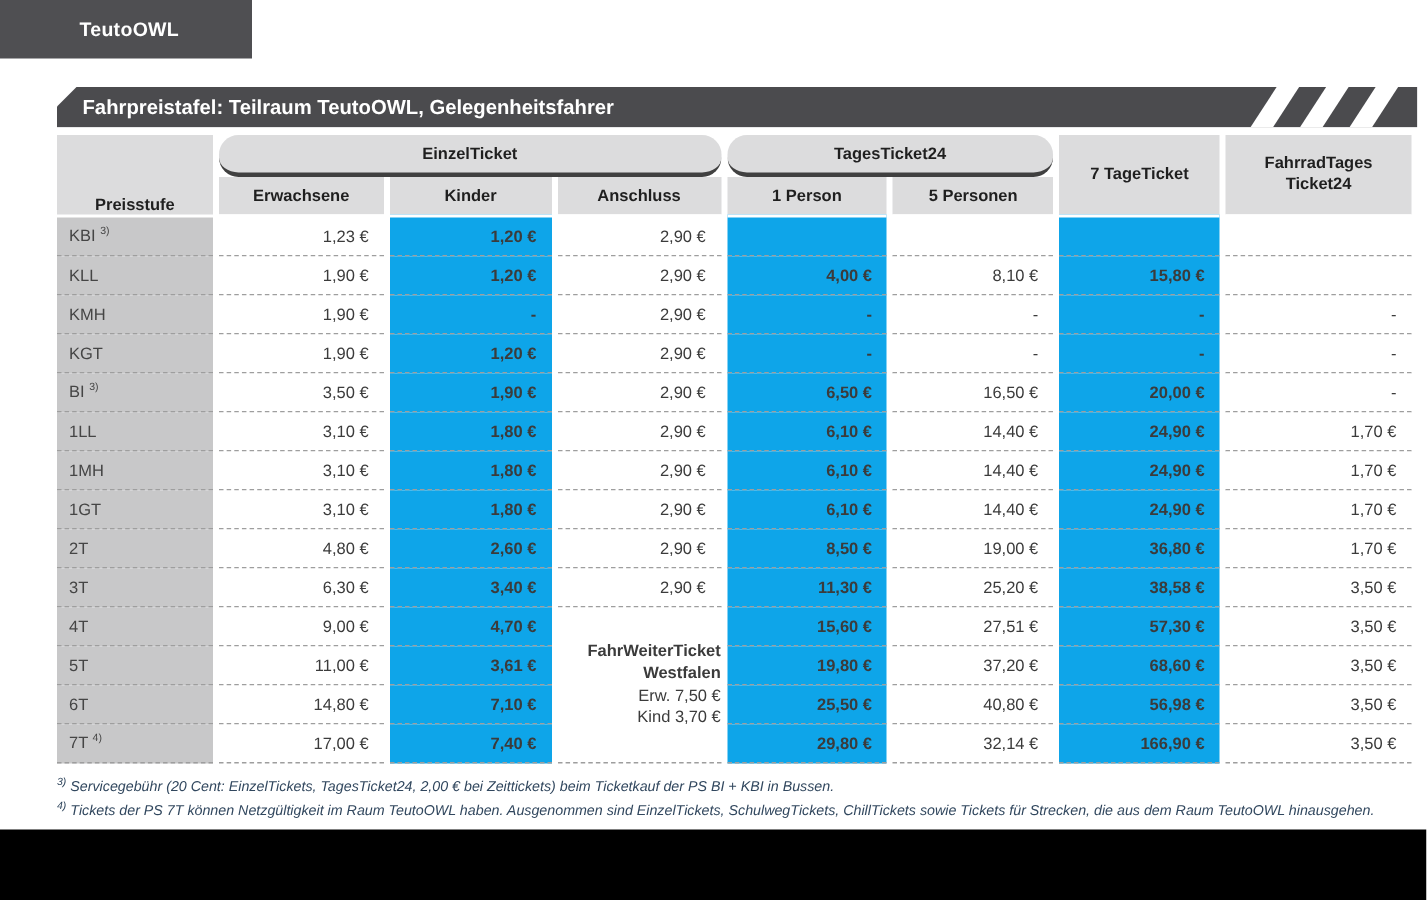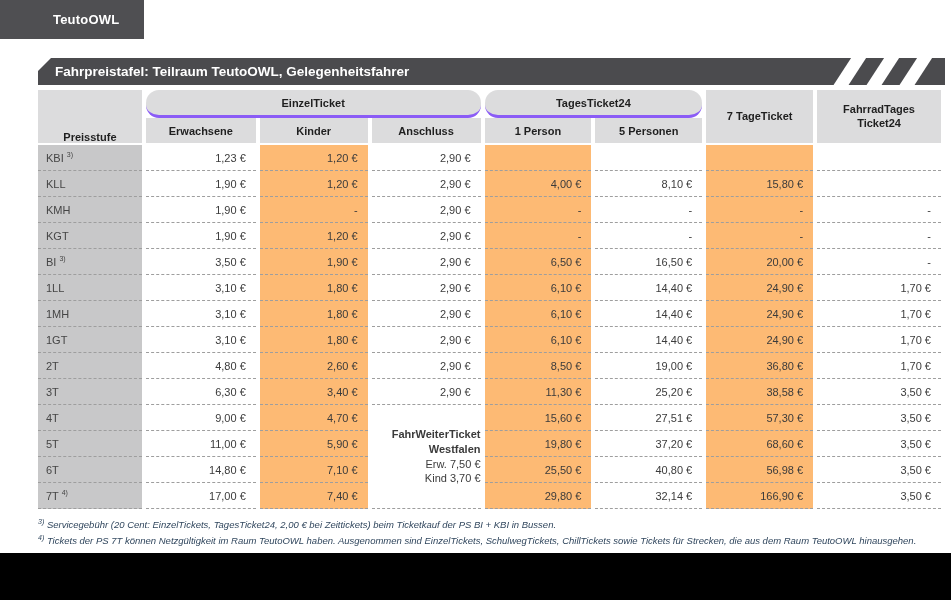--- a/index.html
+++ b/index.html
@@ -3,21 +3,21 @@
 <meta charset="utf-8">
 <style>
   html,body{margin:0;padding:0;}
   body{
     width:951px;height:600px;position:relative;overflow:hidden;
     background:#ffffff;font-family:"Liberation Sans",sans-serif;
     -webkit-font-smoothing:antialiased;
   }
   
   .brand-tab{
-    position:absolute;left:0;top:0;width:144px;height:39px;
+    position:absolute;left:0;top:0;width:168px;height:39px;
     background:#4f4f52;color:#fff;display:flex;align-items:center;
     padding-left:53px;box-sizing:border-box;
     font-weight:bold;font-size:13px;letter-spacing:.2px;
   }
   
   .content{position:absolute;left:38px;top:58px;width:907px;}
   
   .title-bar{
     position:relative;height:27px;background:#4b4b4e;color:#fff;
     clip-path:polygon(13px 0,100% 0,100% 100%,0 100%,0 13px);
@@ -30,35 +30,35 @@
   .stripe.s3{right:22px;}
   
   table.fare{
     border-collapse:separate;border-spacing:4px 0;table-layout:fixed;
     margin:5px 0 0 -4px;font-size:11px;color:#3b3b3b;
   }
   table.fare th{
     background:#dcdcdd;font-weight:bold;color:#1f1f1f;text-align:center;
     font-size:11px;padding:0;height:25px;
   }
-  th.group{height:23px;border-bottom:3px solid #8b5cf6;border-radius:13px;}
+  th.group{height:23px;border-bottom:3px solid #404040;border-radius:13px;}
   th.preisstufe{
     background:#c2c2c3;text-align:left;vertical-align:bottom;
     padding:0 0 6px 8px;
   }
   th.span2{background:#e1e1e1;line-height:1.2;}
   tbody td{
     height:25px;border-bottom:1px dashed #9e9e9e;background:#fff;
     padding:0;vertical-align:middle;
   }
   tbody tr:first-child td{border-top:2px solid #fff;}
   td.label{background:#c8c8c9;padding-left:8px;color:#454545;}
   td.label sup{font-size:7px;}
   td.num{text-align:right;padding-right:10px;}
-  td.shade{background:#fdba74;}
+  td.shade{background:#0ea5e9;font-weight:bold;}
   td.merged{
     background:#fff;text-align:right;vertical-align:middle;line-height:1.35;
   }
   td.merged .b{font-weight:bold;}
   
   .footnotes{
     margin-top:8px;font-size:9.5px;font-style:italic;color:#31475e;line-height:1.55;
   }
   .footnotes sup{font-size:7px;}
   
@@ -222,21 +222,21 @@
             <div>Kind 3,70 €</div>
           </td>
           <td class="num shade">15,60 €</td>
           <td class="num">27,51 €</td>
           <td class="num shade">57,30 €</td>
           <td class="num">3,50 €</td>
         </tr>
         <tr>
           <td class="label">5T</td>
           <td class="num">11,00 €</td>
-          <td class="num shade">5,90 €</td>
+          <td class="num shade">3,61 €</td>
           <td class="num shade">19,80 €</td>
           <td class="num">37,20 €</td>
           <td class="num shade">68,60 €</td>
           <td class="num">3,50 €</td>
         </tr>
         <tr>
           <td class="label">6T</td>
           <td class="num">14,80 €</td>
           <td class="num shade">7,10 €</td>
           <td class="num shade">25,50 €</td>

